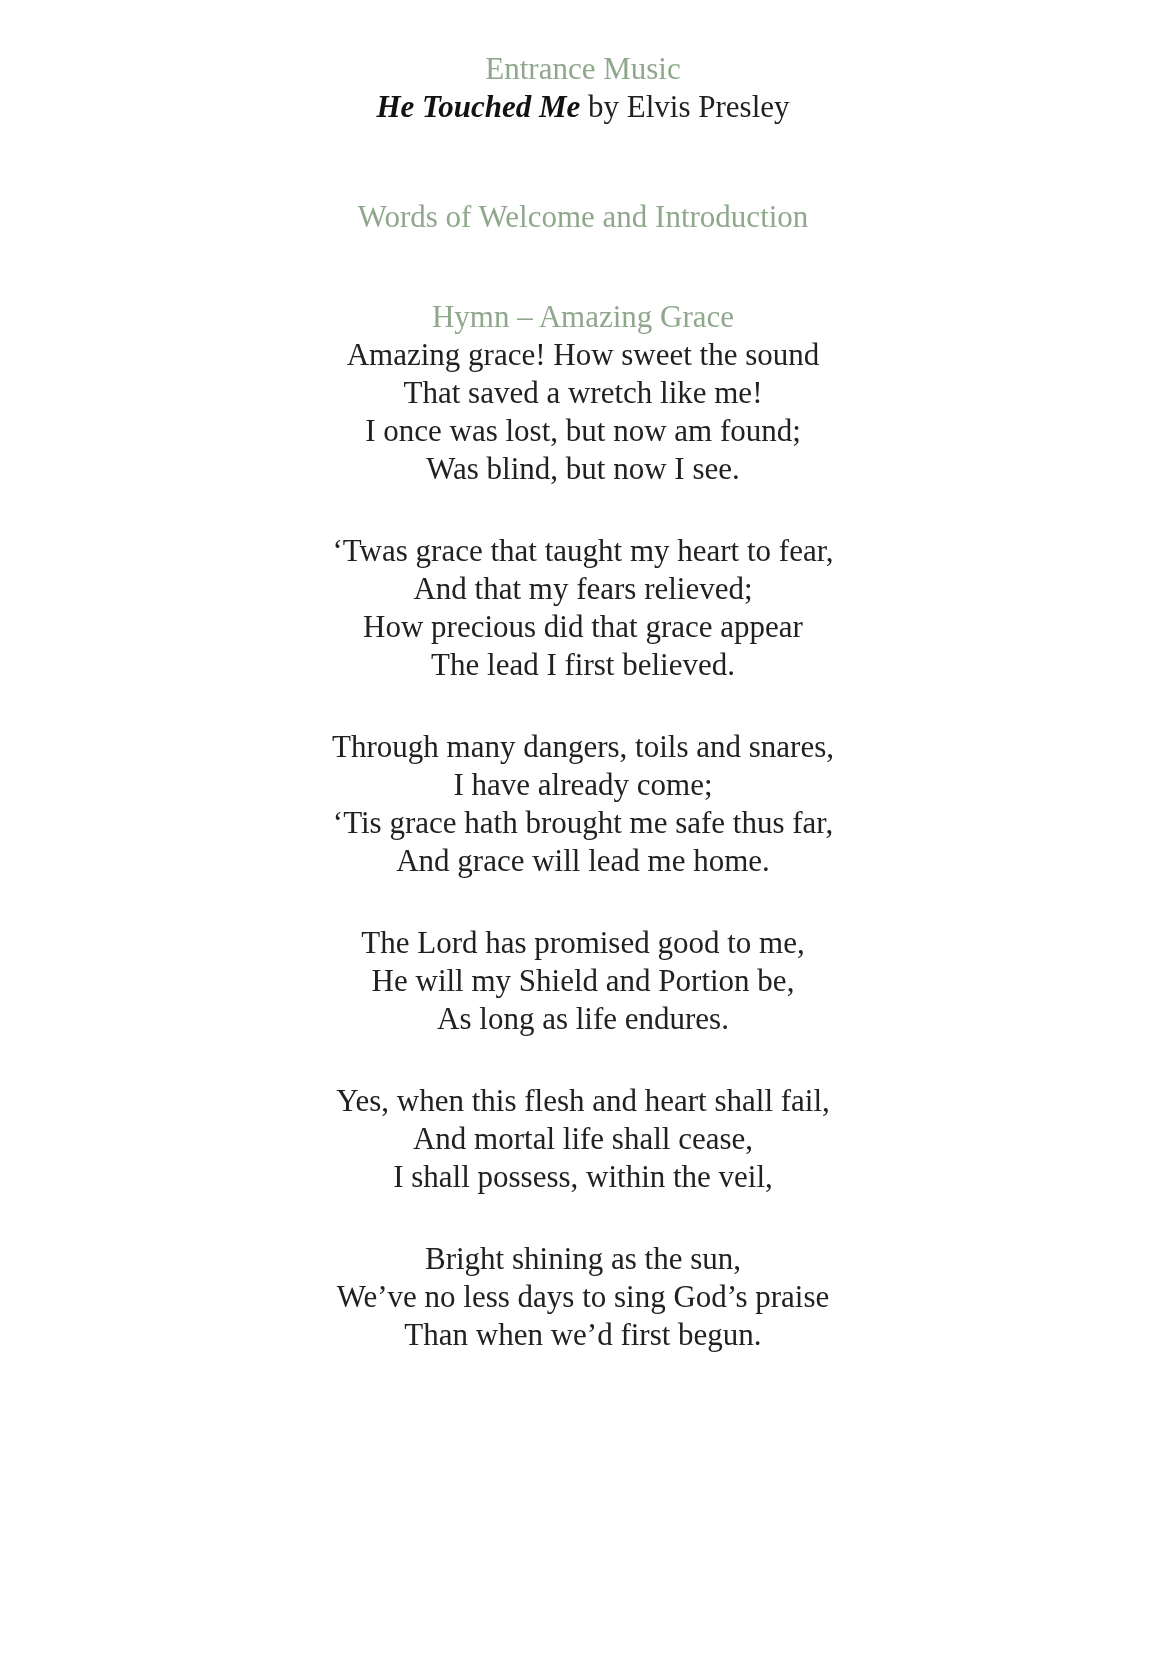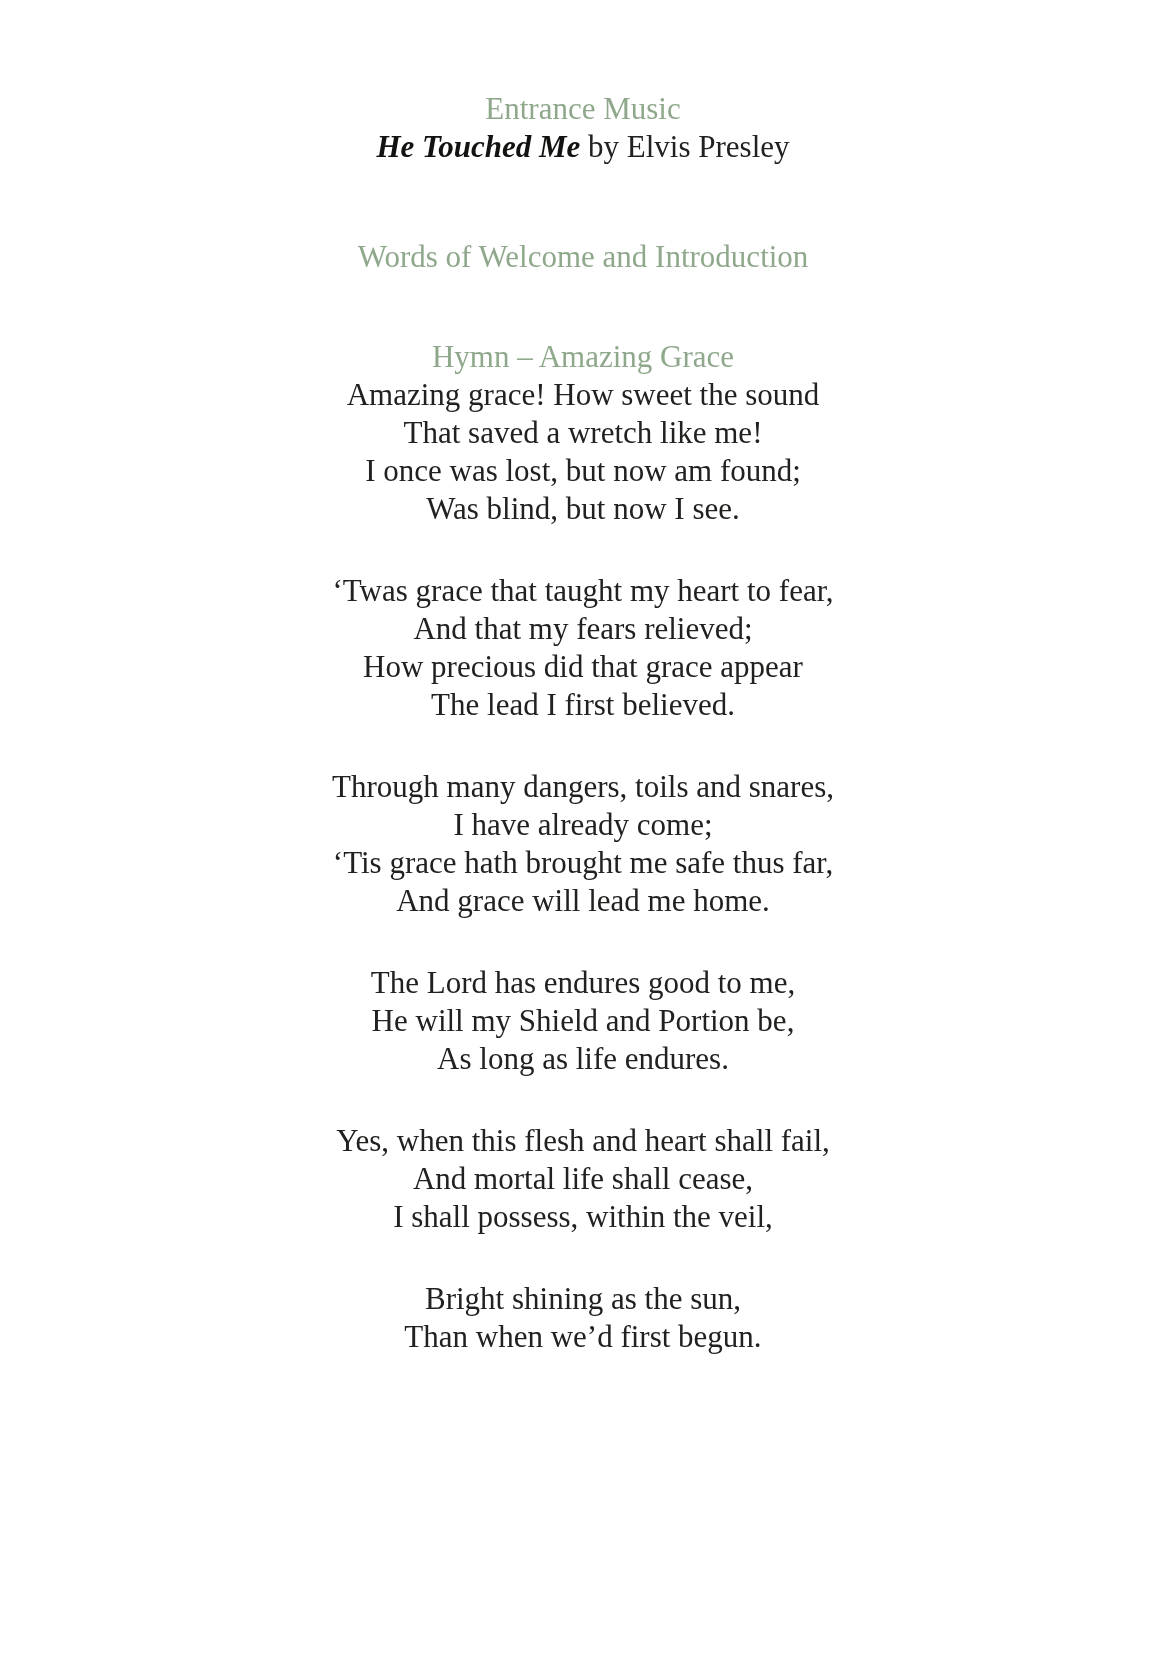--- a/index.html
+++ b/index.html
@@ -11,21 +11,21 @@
     width: 1166px;
     height: 1654px;
     font-family: "Liberation Serif", "DejaVu Serif", serif;
     color: #21211f;
     overflow: hidden;
   }
   .page {
     width: 1166px;
     height: 1654px;
     box-sizing: border-box;
-    padding-top: 90px;
+    padding-top: 50px;
     text-align: center;
   }
   .heading {
     color: #8fa88c;
     font-size: 31px;
     line-height: 38px;
     font-weight: normal;
     margin: 0;
   }
   .song-line {
@@ -84,29 +84,30 @@
   </div>
 
   <div class="verse">
     <div class="line">Through many dangers, toils and snares,</div>
     <div class="line">I have already come;</div>
     <div class="line">‘Tis grace hath brought me safe thus far,</div>
     <div class="line">And grace will lead me home.</div>
   </div>
 
   <div class="verse">
-    <div class="line">The Lord has endures good to me,</div>
+    <div class="line">The Lord has promised good to me,</div>
     <div class="line">He will my Shield and Portion be,</div>
     <div class="line">As long as life endures.</div>
   </div>
 
   <div class="verse">
     <div class="line">Yes, when this flesh and heart shall fail,</div>
     <div class="line">And mortal life shall cease,</div>
     <div class="line">I shall possess, within the veil,</div>
   </div>
 
   <div class="verse">
     <div class="line">Bright shining as the sun,</div>
+    <div class="line">We’ve no less days to sing God’s praise</div>
     <div class="line">Than when we’d first begun.</div>
   </div>
 
 </div>
 
 </body></html>

